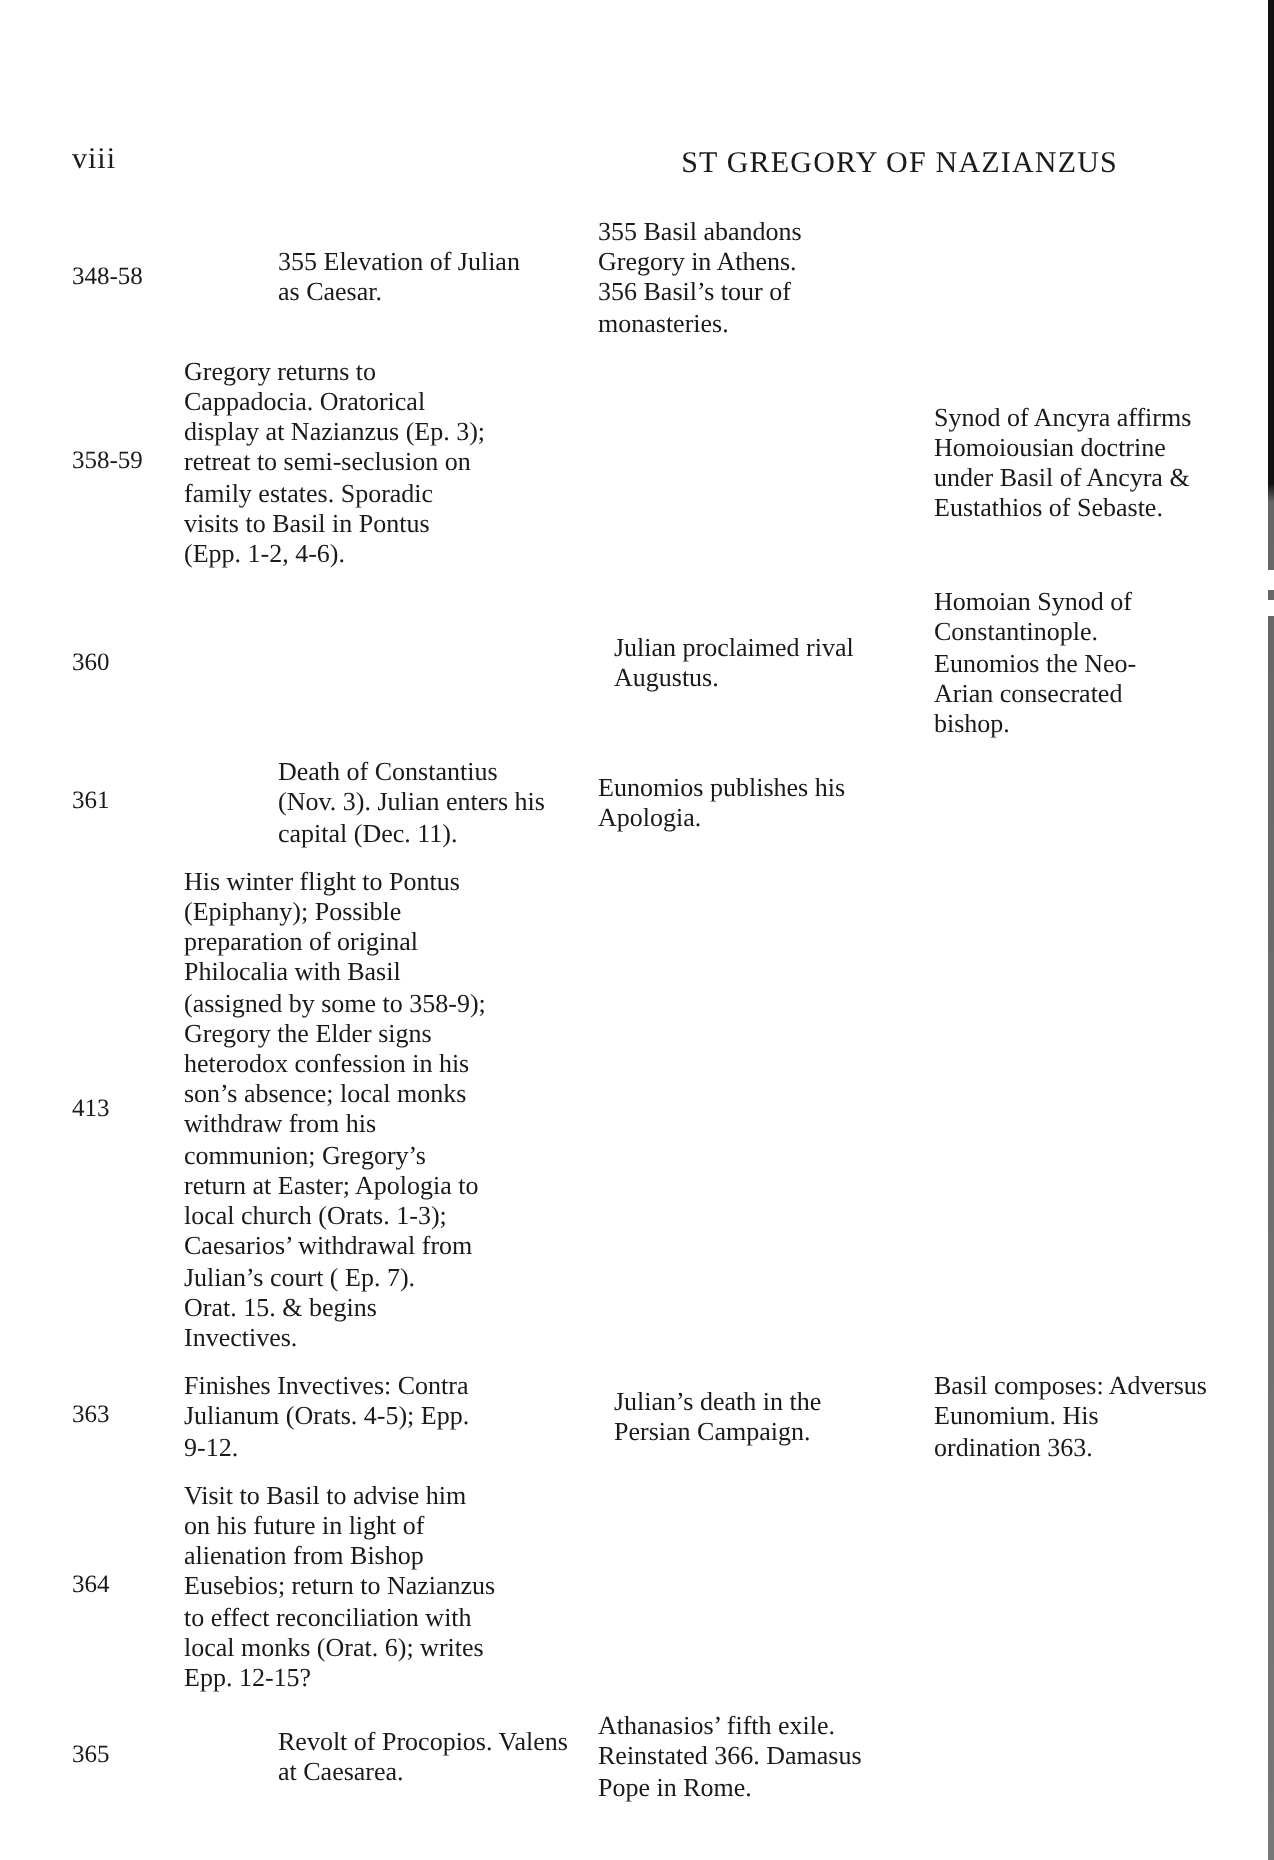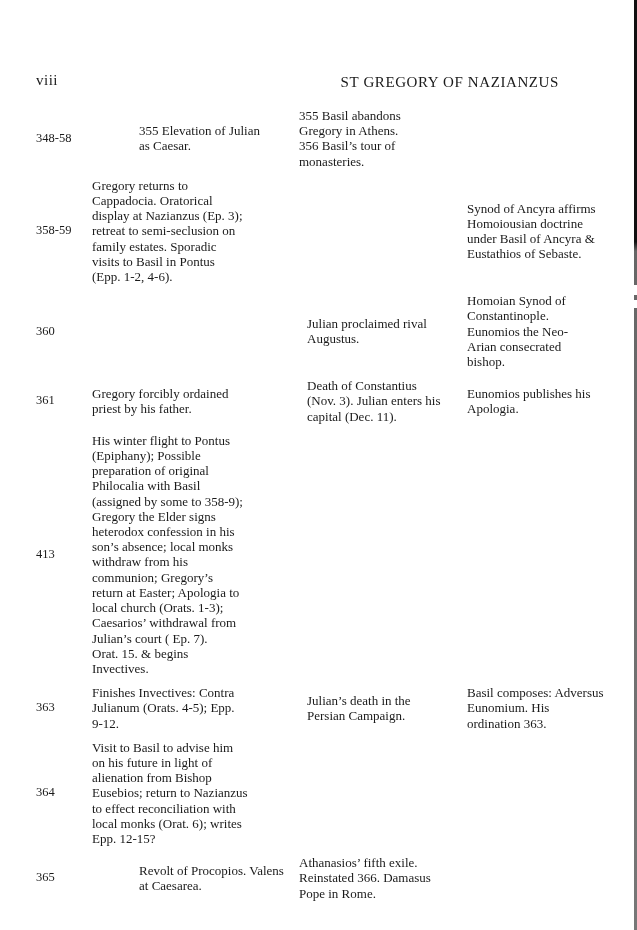--- a/index.html
+++ b/index.html
@@ -68,22 +68,20 @@
     <div class="cell c-imp">Julian proclaimed rival
 Augustus.</div>
     <div class="cell c-church">Homoian Synod of
 Constantinople.
 Eunomios the Neo-
 Arian consecrated
 bishop.</div>
   </div>
   <div class="row">
     <div class="cell c-year">361</div>
-    <div class="cell c-greg">Gregory forcibly ordained
-priest by his father.</div>
     <div class="cell c-imp">Death of Constantius
 (Nov. 3). Julian enters his
 capital (Dec. 11).</div>
     <div class="cell c-church">Eunomios publishes his
 Apologia.</div>
   </div>
   <div class="row">
     <div class="cell c-year">413</div>
     <div class="cell c-greg">His winter flight to Pontus
 (Epiphany); Possible

